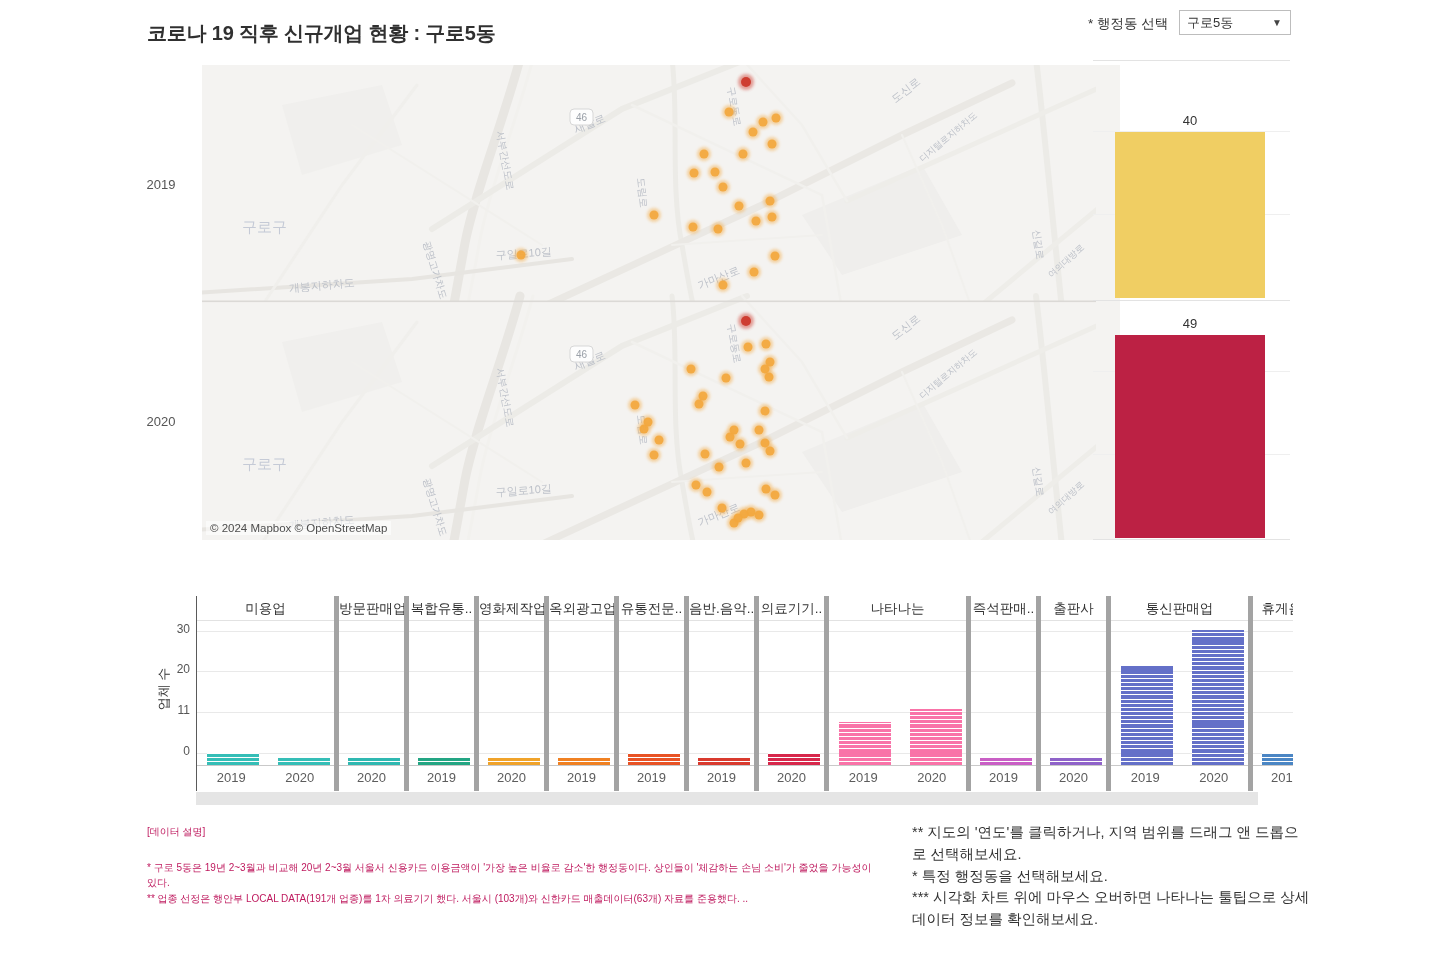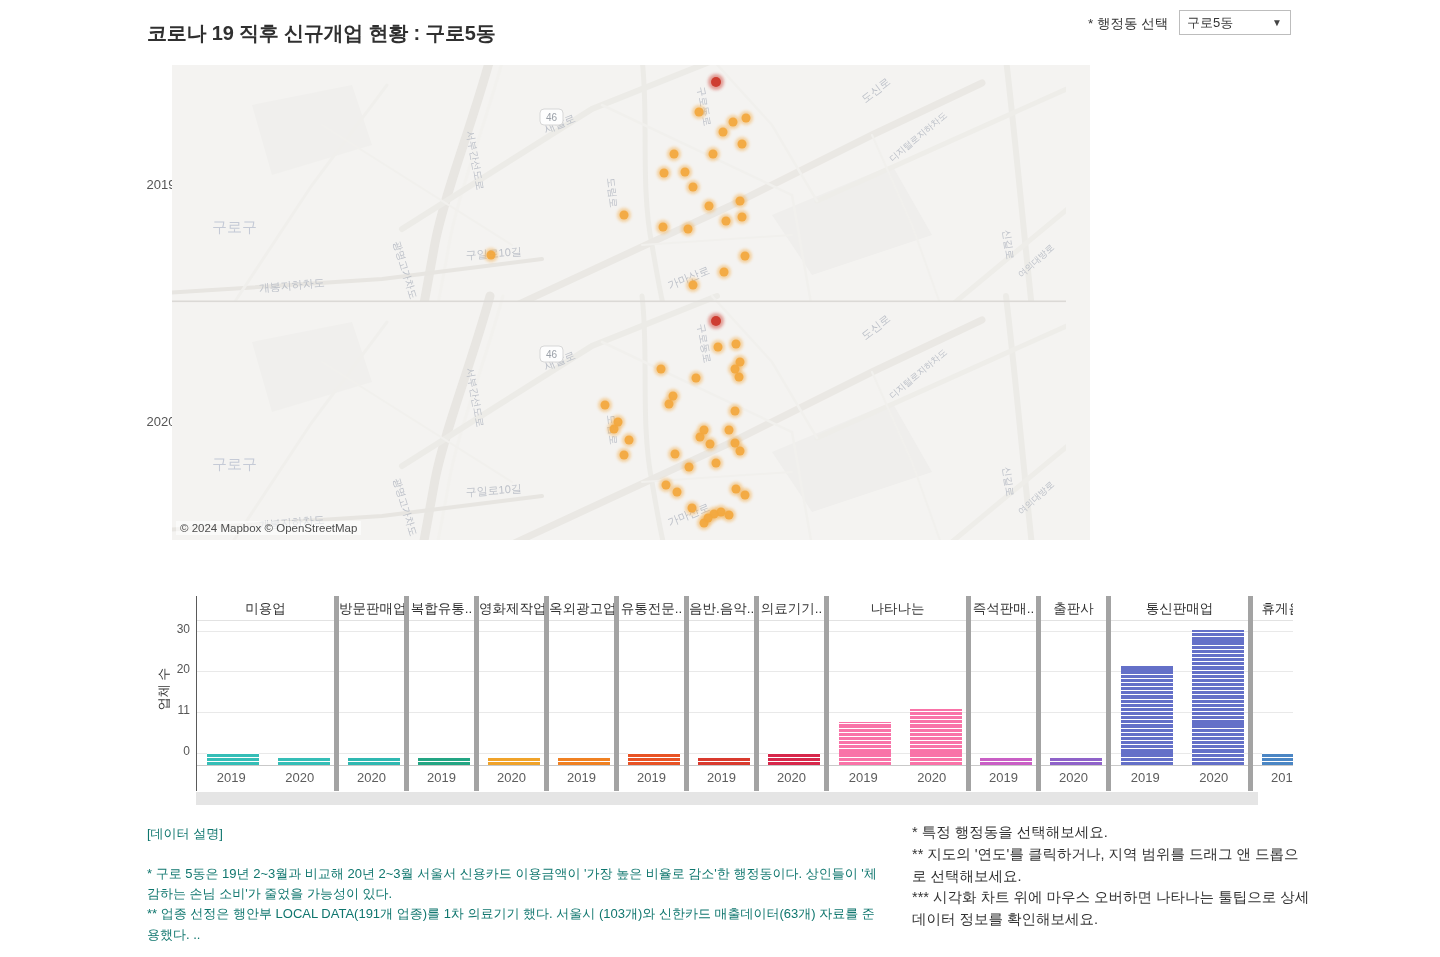--- a/index.html
+++ b/index.html
@@ -5,21 +5,21 @@
   html,body{margin:0;padding:0;background:#fff;}
   #app{position:relative;width:1440px;height:957px;background:#ffffff;overflow:hidden;
        font-family:"Liberation Sans","DejaVu Sans",sans-serif;color:#333;}
   .abs{position:absolute;}
   #page-title{left:147px;top:20px;font-size:20px;font-weight:bold;color:#303030;letter-spacing:-0.2px;}
   #filter-label{left:1088px;top:15px;font-size:13.5px;color:#333;}
   #district-select{left:1179px;top:10px;width:112px;height:25px;border:1px solid #bdbdbd;background:#fff;
        box-sizing:border-box;font-size:13px;line-height:23px;padding-left:7px;cursor:pointer;}
   #district-select .caret{position:absolute;right:8px;top:0;line-height:23px;font-size:10px;color:#444;}
   .row-label{left:138px;width:46px;text-align:center;font-size:13px;color:#555;cursor:pointer;}
-  #map-wrap{left:172px;top:65px;width:918px;height:475px;background:#f4f3f1;}
+  #map-wrap{left:202px;top:65px;width:918px;height:475px;background:#f4f3f1;}
   #map-attrib{left:4px;top:456px;font-size:11.5px;color:#4d4d4d;background:rgba(255,255,255,.55);
        padding:1px 4px;white-space:nowrap;}
   #side-chart{left:1093px;top:60px;width:197px;height:480px;border-top:1px solid #e3e3e3;border-bottom:1px solid #e3e3e3;box-sizing:border-box;}
   .side-grid{position:absolute;left:0;width:100%;height:1px;background:#efefef;}
   .side-sep{position:absolute;left:0;width:100%;height:1px;background:#e3e3e3;}
   .side-bar{position:absolute;left:22px;width:150px;}
   .side-bar-label{position:absolute;left:22px;width:150px;text-align:center;font-size:13px;color:#333;}
   #industry-title{left:147px;top:552px;font-size:17px;font-weight:bold;color:#2e2e2e;}
   #industry-chart{left:150px;top:592px;width:1142px;height:216px;}
   #ind-ylabel{left:-26px;top:88px;width:80px;text-align:center;font-size:13px;color:#333;
@@ -29,21 +29,21 @@
        border-left:1px solid #5a5a5a;}
   .panel{flex:none;border-right:5px solid #a3a3a3;box-sizing:border-box;}
   .panel-h{height:25px;line-height:25px;text-align:center;font-size:13.5px;color:#333;
        border-bottom:1px solid #e2e2e2;white-space:nowrap;overflow:hidden;box-sizing:border-box;}
   .panel-plot{position:relative;height:144px;}
   .gridline{position:absolute;left:0;width:100%;height:1px;background:#e9e9e9;pointer-events:none;}
   .bar{position:absolute;bottom:0;width:52px;}
   .panel-years{height:25px;border-top:1px solid #c9c9c9;display:flex;box-sizing:border-box;}
   .year{flex:1;text-align:center;font-size:13px;color:#5c5c5c;line-height:24px;}
   #hscrollbar{left:196px;top:792px;width:1062px;height:13px;background:#e5e5e5;}
-  #foot-left{left:147px;top:824px;width:737px;font-size:13px;color:#0f766e;line-height:1.55;}
+  #foot-left{left:147px;top:824px;width:737px;font-size:10px;color:#be185d;line-height:1.55;}
   #foot-left .hd{margin-bottom:20px;}
   #foot-right{left:912px;top:822px;width:400px;font-size:14.5px;color:#323232;line-height:1.5;}
   svg text{font-family:"Liberation Sans","DejaVu Sans",sans-serif;}
 </style>
 </head>
 <body>
 
 <div id="app">
 
   <div class="abs" id="page-title">코로나 19 직후 신규개업 현황 : 구로5동</div>
@@ -337,20 +337,31 @@
           </g>
           <g>
             <circle cx="505" cy="427" r="7" fill="#f3a73d" opacity="0.45" filter="url(#soft)"></circle>
             <circle cx="505" cy="427" r="4.5" fill="#f3a73d" opacity="0.92"></circle>
           </g>
         </g>
       </svg>
     <div class="abs" id="map-attrib">© 2024 Mapbox © OpenStreetMap</div>
   </div>
 
+  <div class="abs" id="side-chart">
+      <div class="side-grid" style="top:70px"></div>
+      <div class="side-grid" style="top:153px"></div>
+      <div class="side-grid" style="top:310px"></div>
+      <div class="side-grid" style="top:393px"></div>
+      <div class="side-sep" style="top:239px"></div>
+      <div class="side-bar-label" style="top:52px">40</div>
+      <div class="side-bar" style="top:71px;height:166px;background:#f0ce63"></div>
+      <div class="side-bar-label" style="top:255px">49</div>
+      <div class="side-bar" style="top:274px;height:203px;background:#bc2144"></div>
+    </div>
 
 
   <div class="abs" id="industry-chart">
     <div class="abs" id="ind-ylabel">업체 수</div>
     <div id="panels">
         <div class="panel" style="width: 142px;">
           <div class="panel-h">미용업</div>
           <div class="panel-plot">
             <div class="gridline" style="top: 132px;"></div>
             <div class="gridline" style="top: 91px;"></div>
@@ -533,18 +544,18 @@
 
   <div class="abs" id="hscrollbar"></div>
 
   <div class="abs" id="foot-left">
     <div class="hd">[데이터 설명]</div>
     <div>* 구로 5동은 19년 2~3월과 비교해 20년 2~3월 서울서 신용카드 이용금액이 '가장 높은 비율로 감소'한 행정동이다. 상인들이 '체감하는 손님 소비'가 줄었을 가능성이 있다.</div>
     <div>** 업종 선정은 행안부 LOCAL DATA(191개 업종)를 1차 의료기기 했다. 서울시 (103개)와 신한카드 매출데이터(63개) 자료를 준용했다.  ..</div>
   </div>
 
   <div class="abs" id="foot-right">
+    <div>** 지도의 '연도'를 클릭하거나, 지역 범위를 드래그 앤 드롭으로 선택해보세요.</div>
     <div>* 특정 행정동을 선택해보세요.</div>
-    <div>** 지도의 '연도'를 클릭하거나, 지역 범위를 드래그 앤 드롭으로 선택해보세요.</div>
     <div>*** 시각화 차트 위에 마우스 오버하면 나타나는 툴팁으로 상세 데이터 정보를 확인해보세요.</div>
   </div>
 
 </div>
 
 </body></html>

